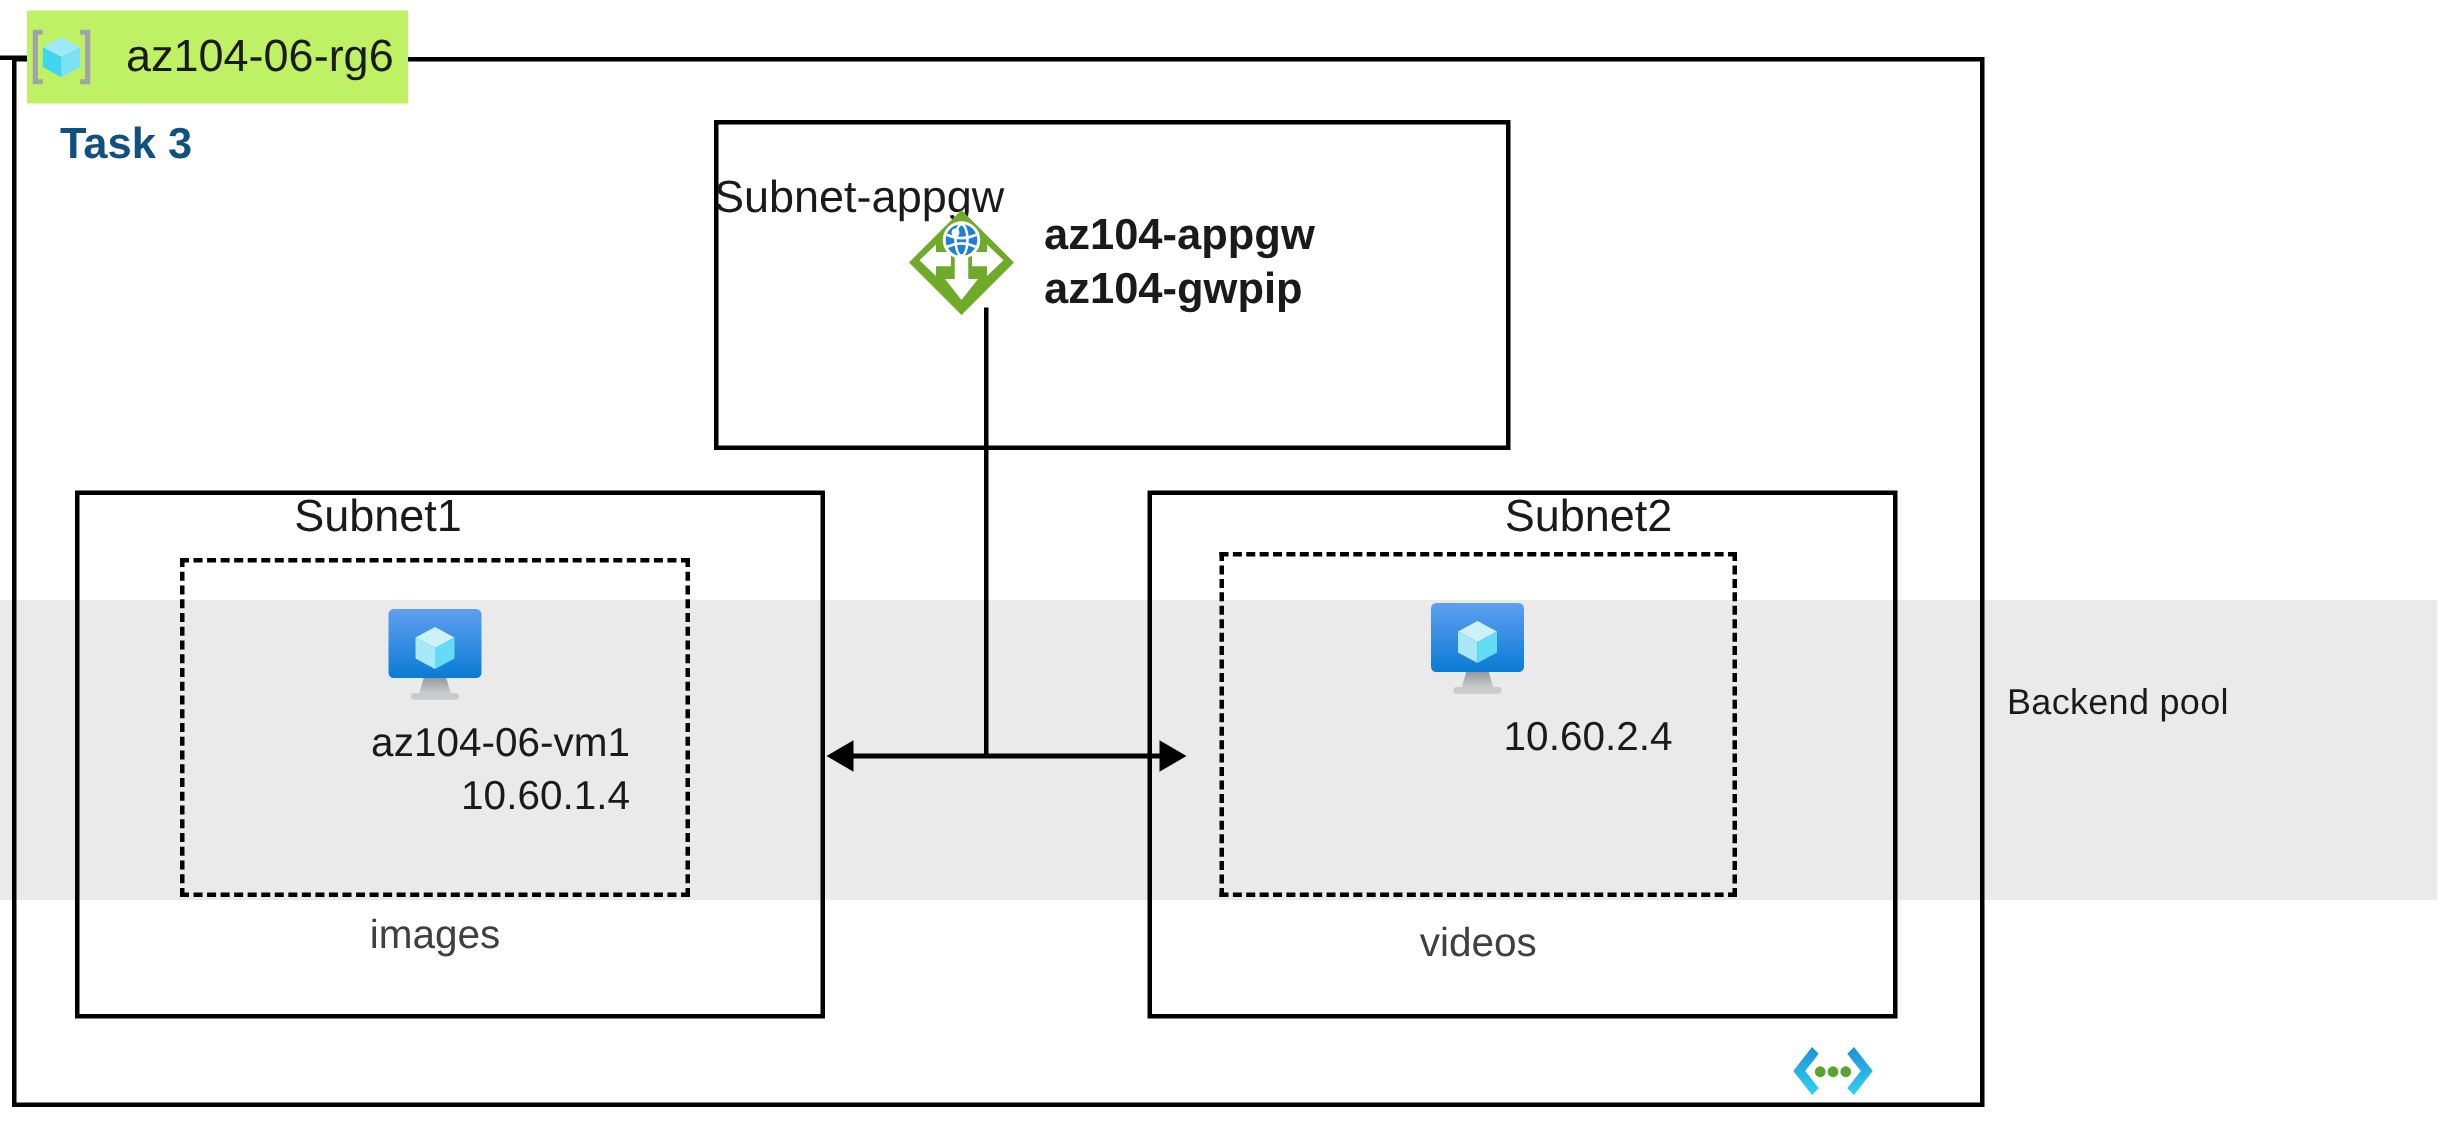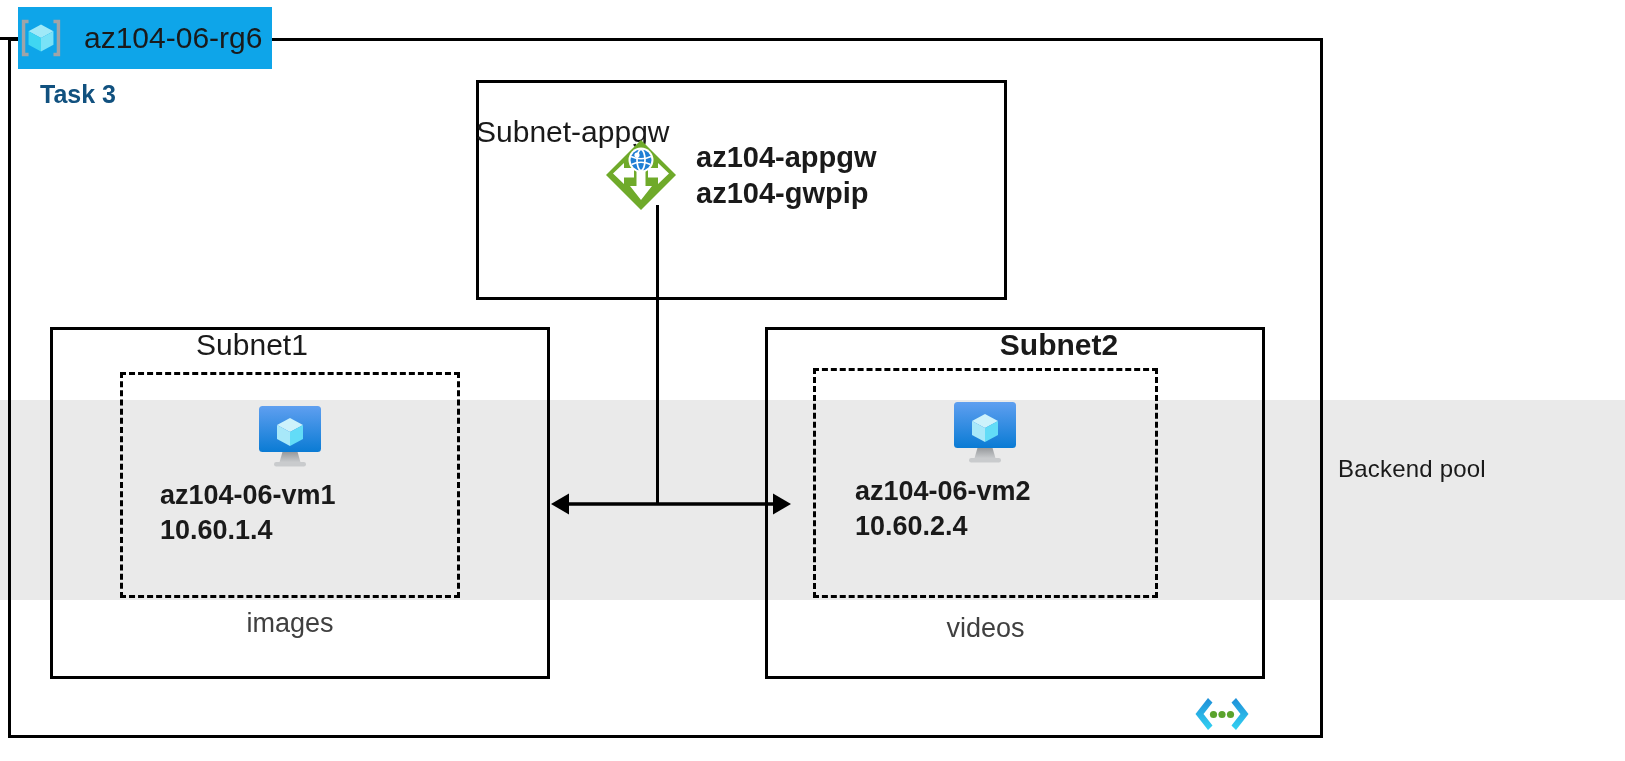--- a/index.html
+++ b/index.html
@@ -58,40 +58,40 @@
     height: 3px;
     background: #000000;
   }
   .rg-header {
     position: absolute;
     left: 18px;
     top: 7px;
     height: 62px;
     display: flex;
     align-items: center;
-    background: #0ea5e9;
+    background: #bef264;
     padding-right: 10px;
   }
   .rg-icon {
     width: 46px;
     height: 46px;
     display: block;
   }
   .rg-title {
     font-size: 30px;
     color: #1a1a1a;
     margin-left: 20px;
     white-space: nowrap;
   }
 
   .task-label {
     position: absolute;
     left: 40px;
     top: 80px;
-    font-size: 25px;
+    font-size: 29px;
     font-weight: bold;
     color: #11517f;
     white-space: nowrap;
     text-align: right;
   }
 
   
   .subnet-box {
     position: absolute;
     border: 3px solid #000000;
@@ -132,21 +132,20 @@
     left: 50px;
     top: 328px;
     width: 404px;
     text-align: center;
   }
   .subnet-title.c2 {
     left: 765px;
     top: 328px;
     width: 588px;
     text-align: center;
-    font-weight: bold;
   }
 
   
   .dashed-box {
     position: absolute;
     border: 3px dashed #000000;
     box-sizing: border-box;
     background: transparent;
   }
   .dashed1 { left: 120px; top: 372px; width: 340px; height: 226px; }
@@ -158,23 +157,22 @@
     color: #404040;
     text-align: center;
     white-space: nowrap;
   }
   .cap1 { left: 120px; top: 608px; width: 340px; }
   .cap2 { left: 813px; top: 613px; width: 345px; }
 
   
   .vm-node {
     position: absolute;
-    text-align: left;
+    text-align: right;
     width: 260px;
-    font-weight: bold;
   }
   .vm1 { left: 160px; top: 402px; }
   .vm2 { left: 855px; top: 398px; }
   .vm-icon {
     width: 74px;
     height: 68px;
     display: block;
     margin: 0 auto 8px auto;
   }
   .vm-line {
@@ -350,21 +348,20 @@
           </linearGradient>
         </defs>
         <path d="M30 48 L44 48 L48 62 L26 62 Z" fill="url(#vmStand2)"></path>
         <rect x="21" y="60" width="32" height="4.5" rx="2.2" fill="#c9cbcd"></rect>
         <rect x="6" y="4" width="62" height="46" rx="3.5" fill="url(#vmScreen2)"></rect>
         <path d="M37 16 L50 23 L37 30 L24 23 Z" fill="#cdf2fb"></path>
         <path d="M24 23 L37 30 L37 44 L24 37 Z" fill="#a8e8f9"></path>
         <path d="M50 23 L37 30 L37 44 L50 37 Z" fill="#62dcf7"></path>
       </svg>
     </span>
-    <div class="vm-line">az104-06-vm2</div>
     <div class="vm-line">10.60.2.4</div>
   </div>
   <div class="dashed-caption cap2">videos</div>
 
   <div class="vnet-icon-wrap">
     <svg width="62" height="44" viewBox="0 0 62 44">
       <defs>
         <linearGradient id="vnetGrad" x1="0" y1="0" x2="0" y2="1">
           <stop offset="0%" stop-color="#1f8fd8"></stop>
           <stop offset="100%" stop-color="#32d2f2"></stop>

